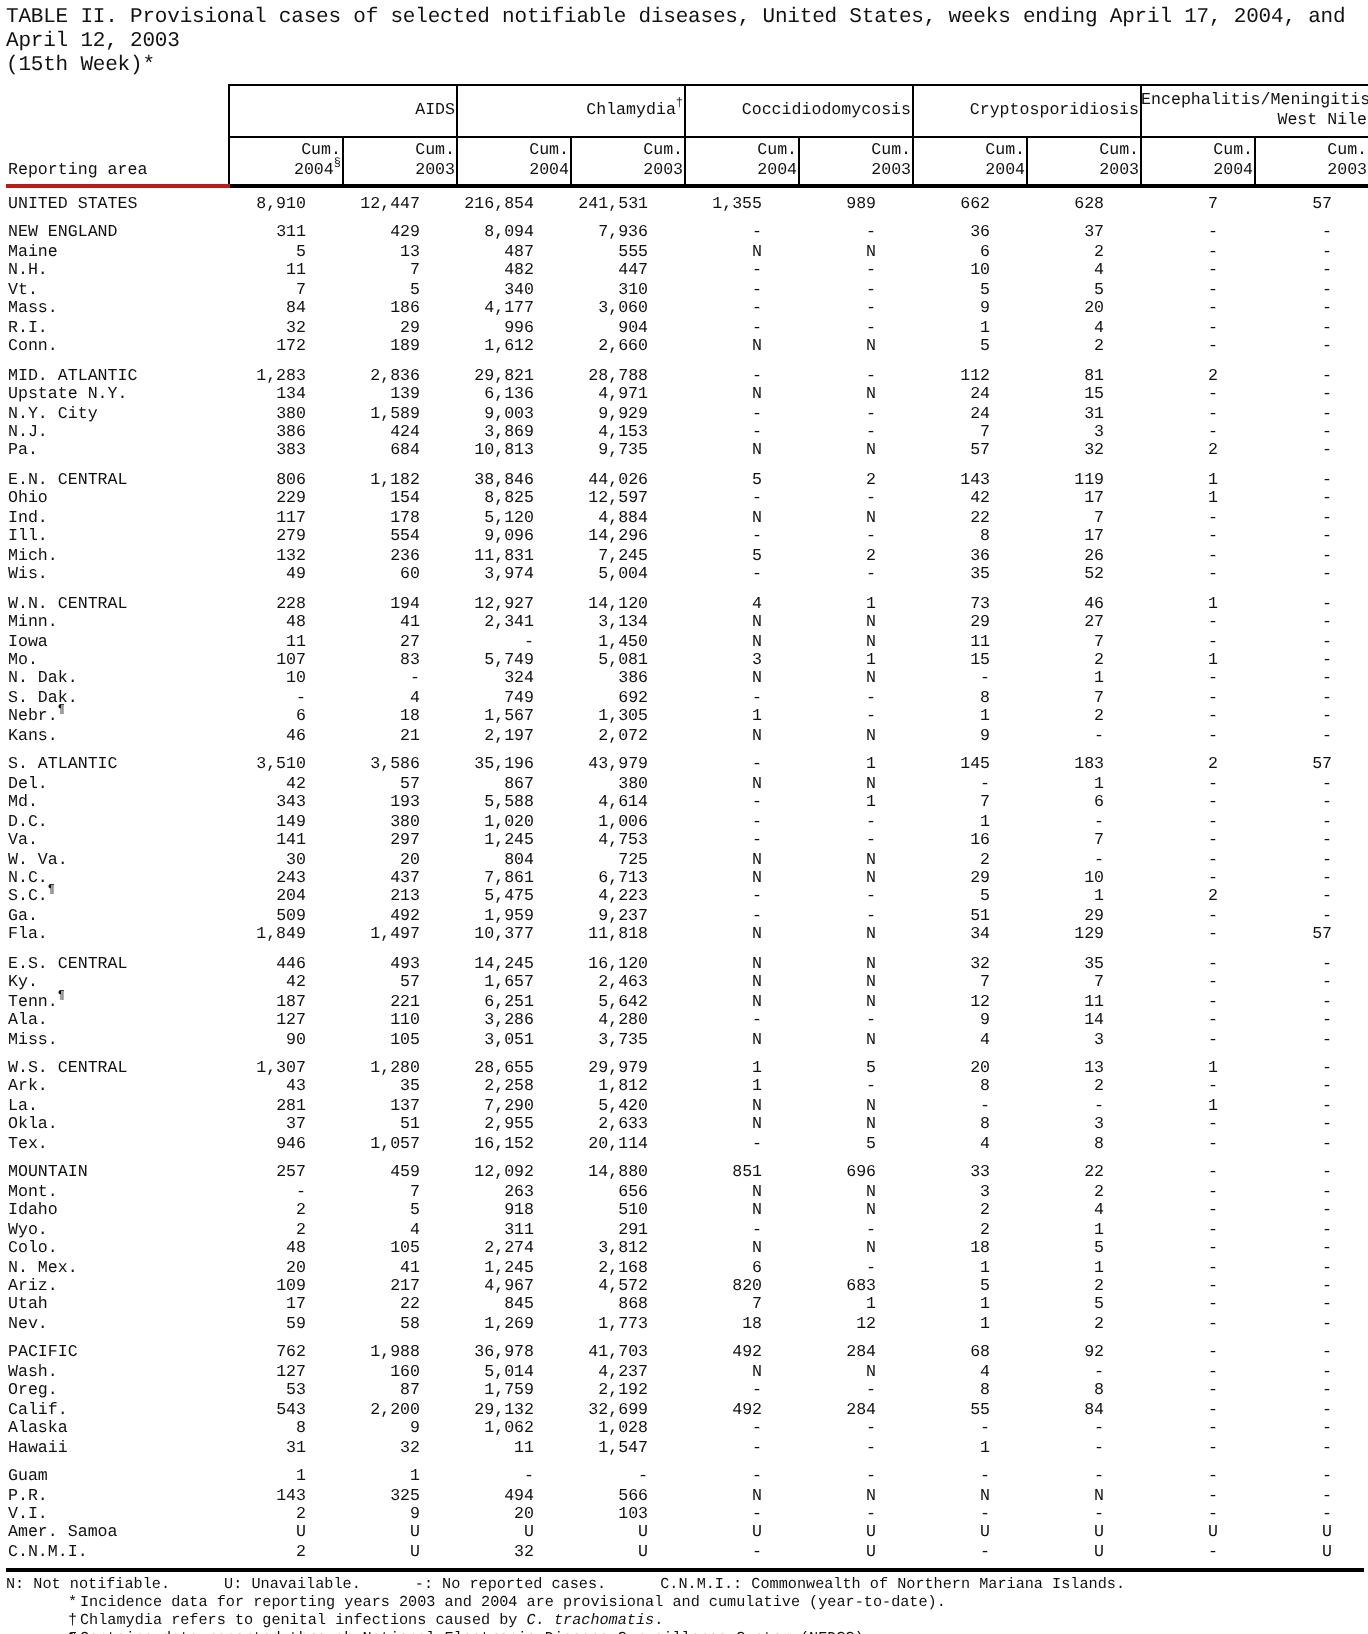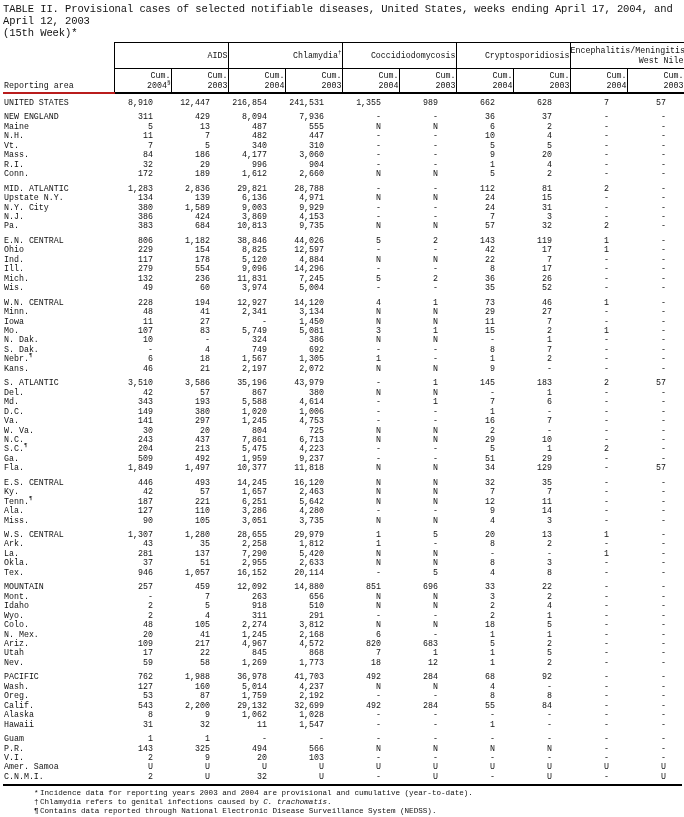--- a/index.html
+++ b/index.html
@@ -950,19 +950,20 @@
           <td class="num">U</td>
           <td class="num">-</td>
           <td class="num">U</td>
         </tr>
       </tbody>
   </table>
 
   <div class="bottom-rule"></div>
 
   <div class="footnotes">
+    <div class="legend" id="legend"><span>N: Not notifiable.</span><span>U: Unavailable.</span><span>-: No reported cases.</span><span>C.N.M.I.: Commonwealth of Northern Mariana Islands.</span></div>
     <div id="notes">
         <div class="note"><span class="sym">*</span>Incidence data for reporting years 2003 and 2004 are provisional and cumulative (year-to-date).</div>
         <div class="note"><span class="sym">†</span>Chlamydia refers to genital infections caused by <i>C. trachomatis</i>.</div>
         <div class="note"><span class="sym">¶</span>Contains data reported through National Electronic Disease Surveillance System (NEDSS).</div>
       </div>
   </div>
 </div>
 
 </body></html>

